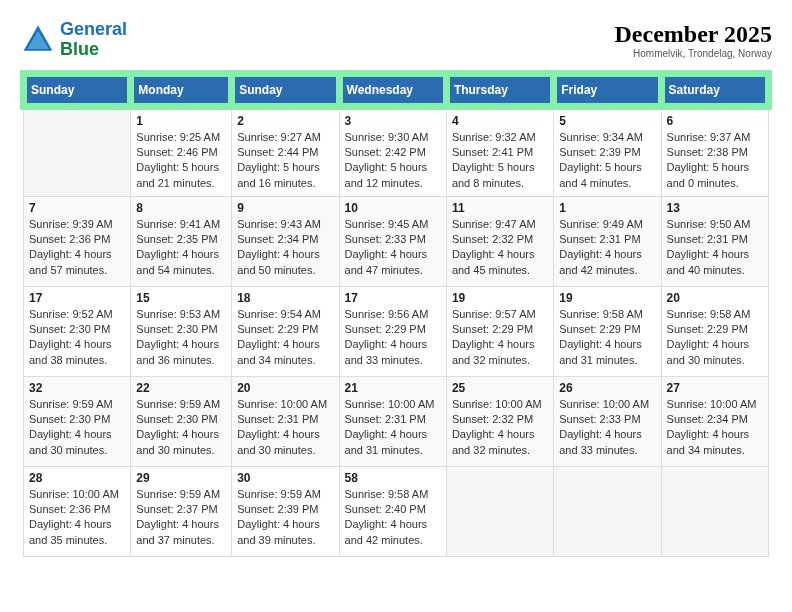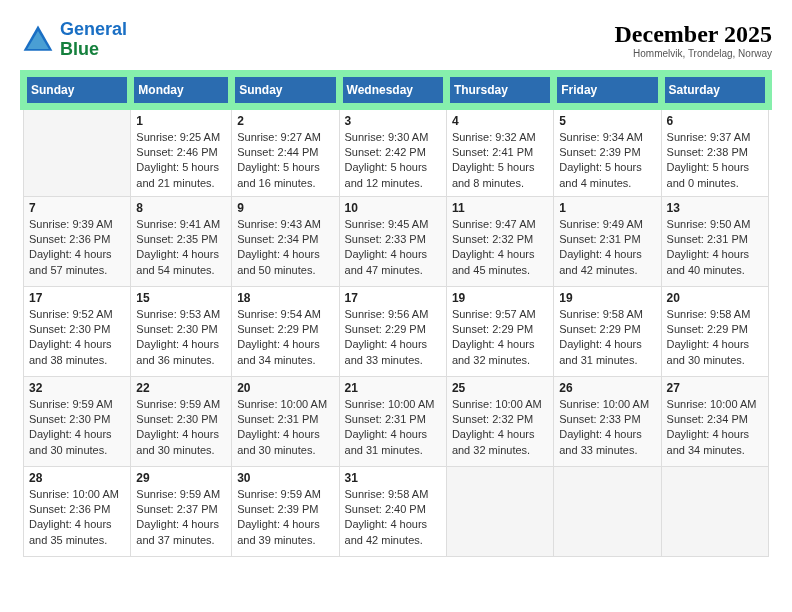--- a/index.html
+++ b/index.html
@@ -245,21 +245,21 @@
         </td>
         <td>
           <div class="day-num">29</div>
           <div class="day-info">Sunrise: 9:59 AM<br>Sunset: 2:37 PM<br>Daylight: 4 hours<br>and 37 minutes.</div>
         </td>
         <td>
           <div class="day-num">30</div>
           <div class="day-info">Sunrise: 9:59 AM<br>Sunset: 2:39 PM<br>Daylight: 4 hours<br>and 39 minutes.</div>
         </td>
         <td>
-          <div class="day-num">31</div>
+          <div class="day-num">58</div>
           <div class="day-info">Sunrise: 9:58 AM<br>Sunset: 2:40 PM<br>Daylight: 4 hours<br>and 42 minutes.</div>
         </td>
         <td class="empty"></td>
         <td class="empty"></td>
         <td class="empty"></td>
       </tr>
     </tbody>
 </table>
 
 </body></html>

